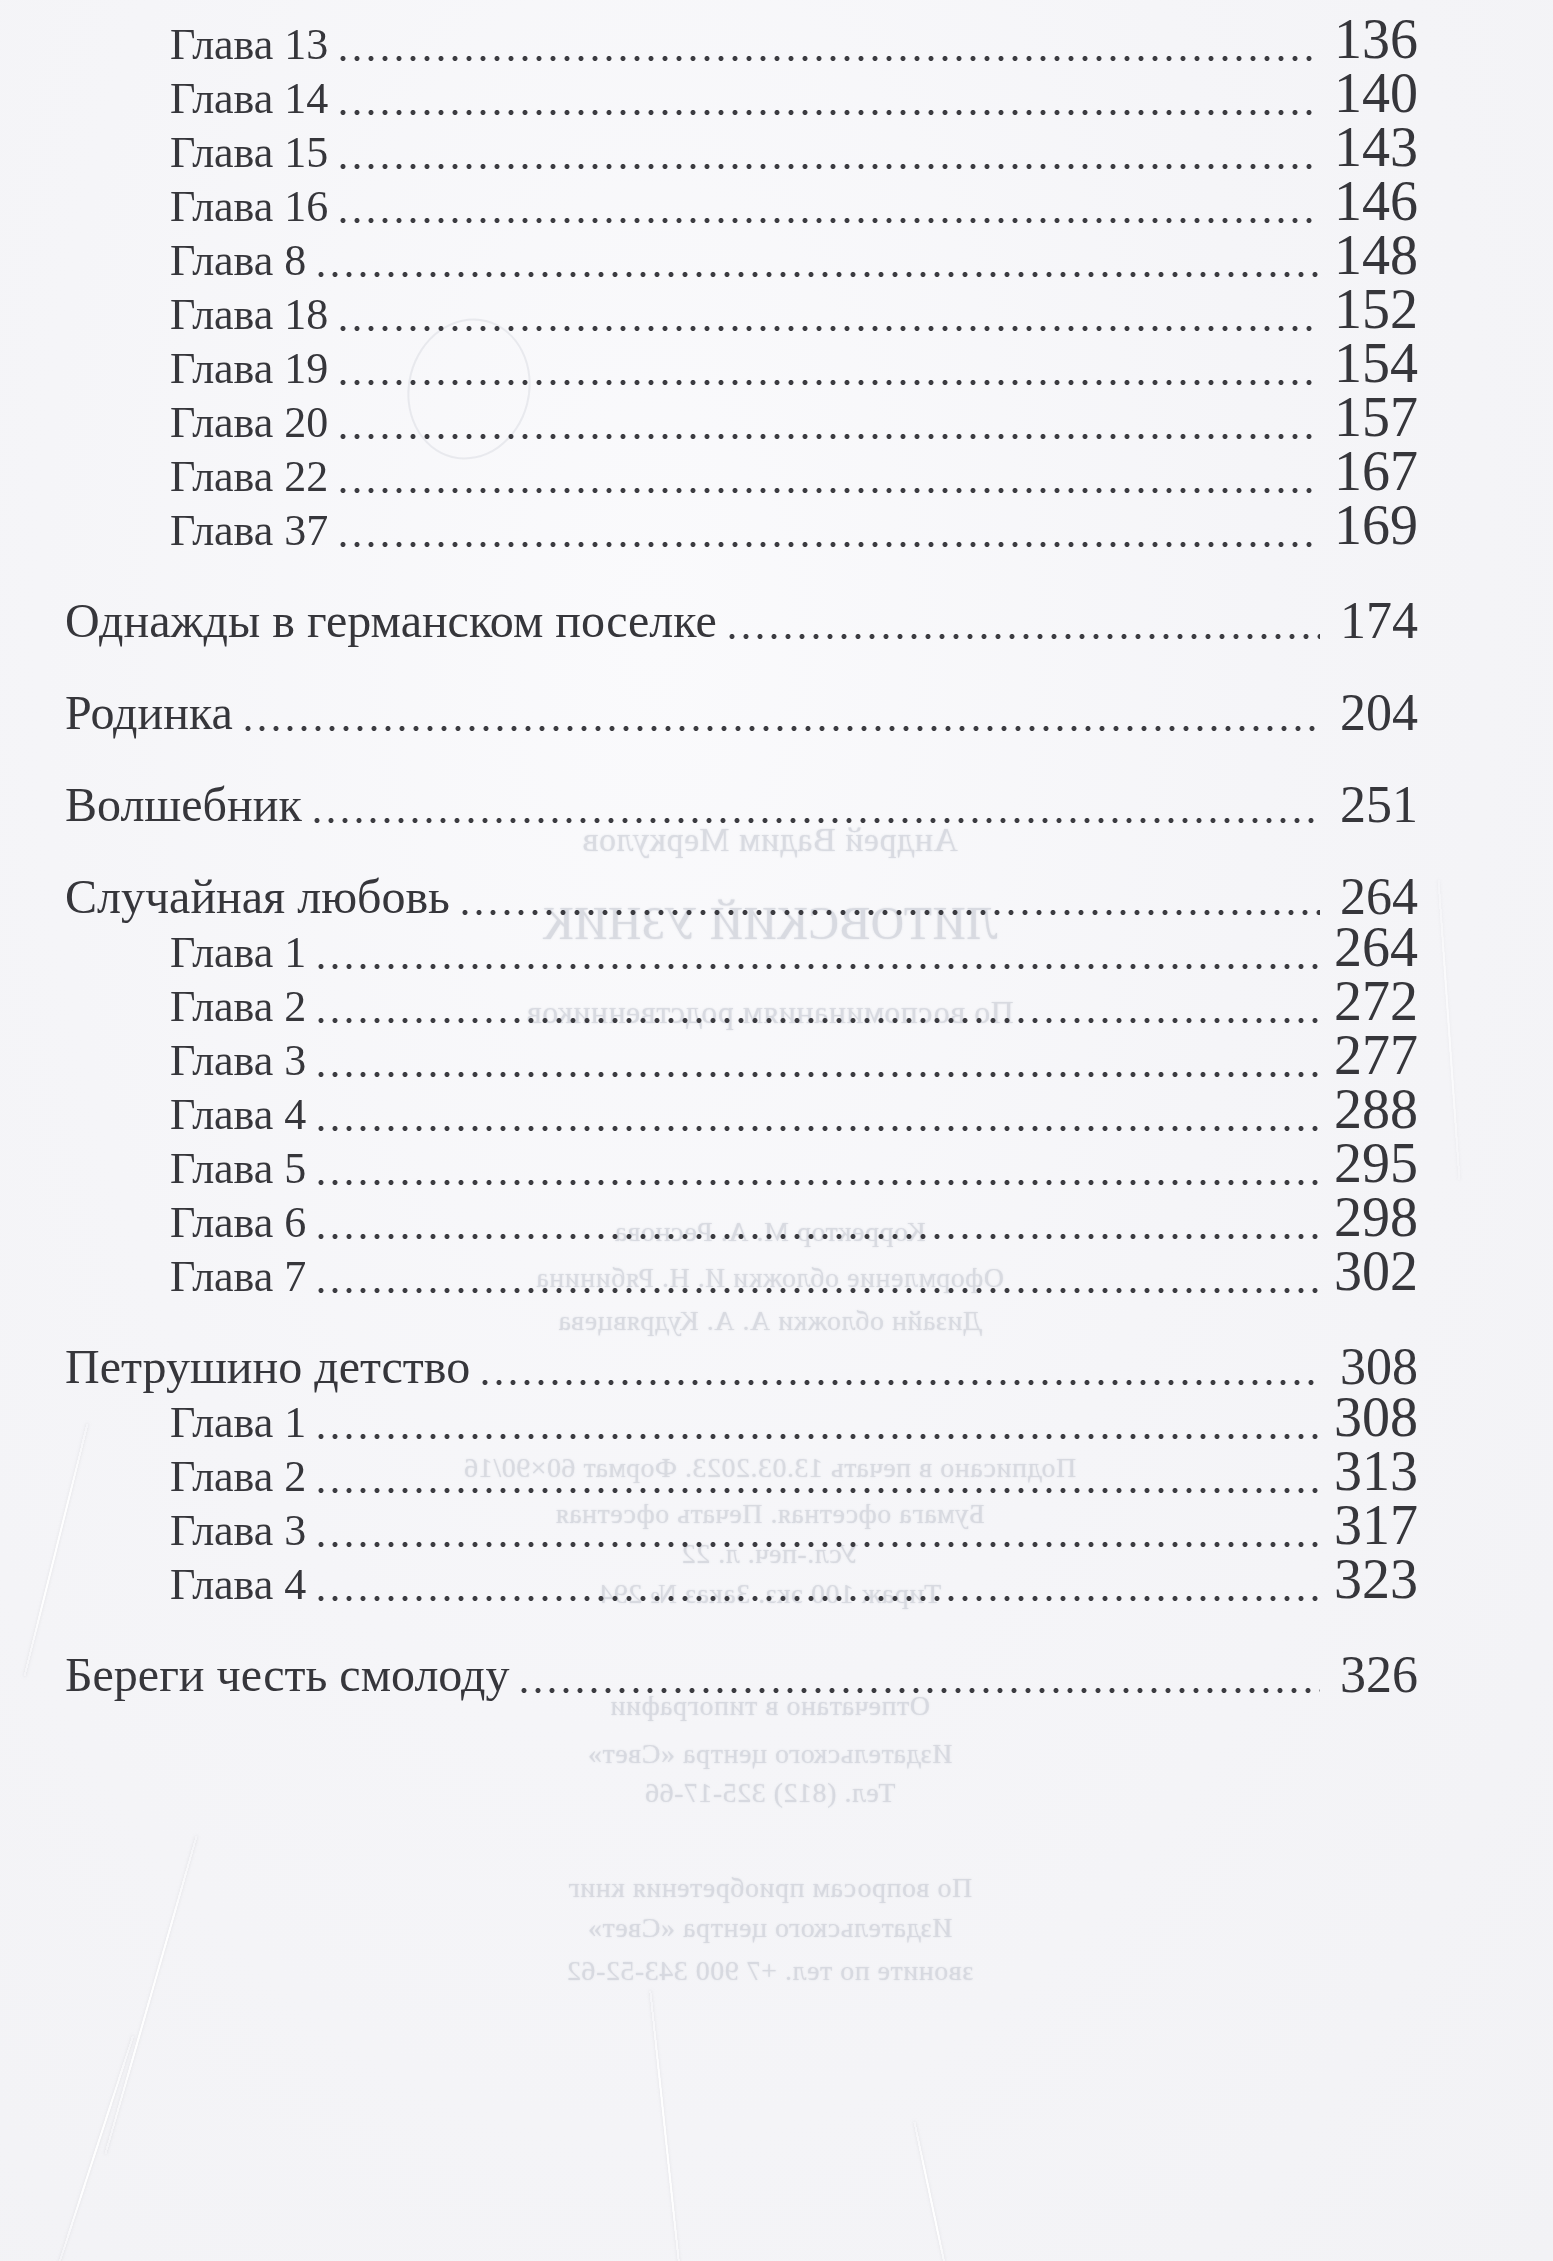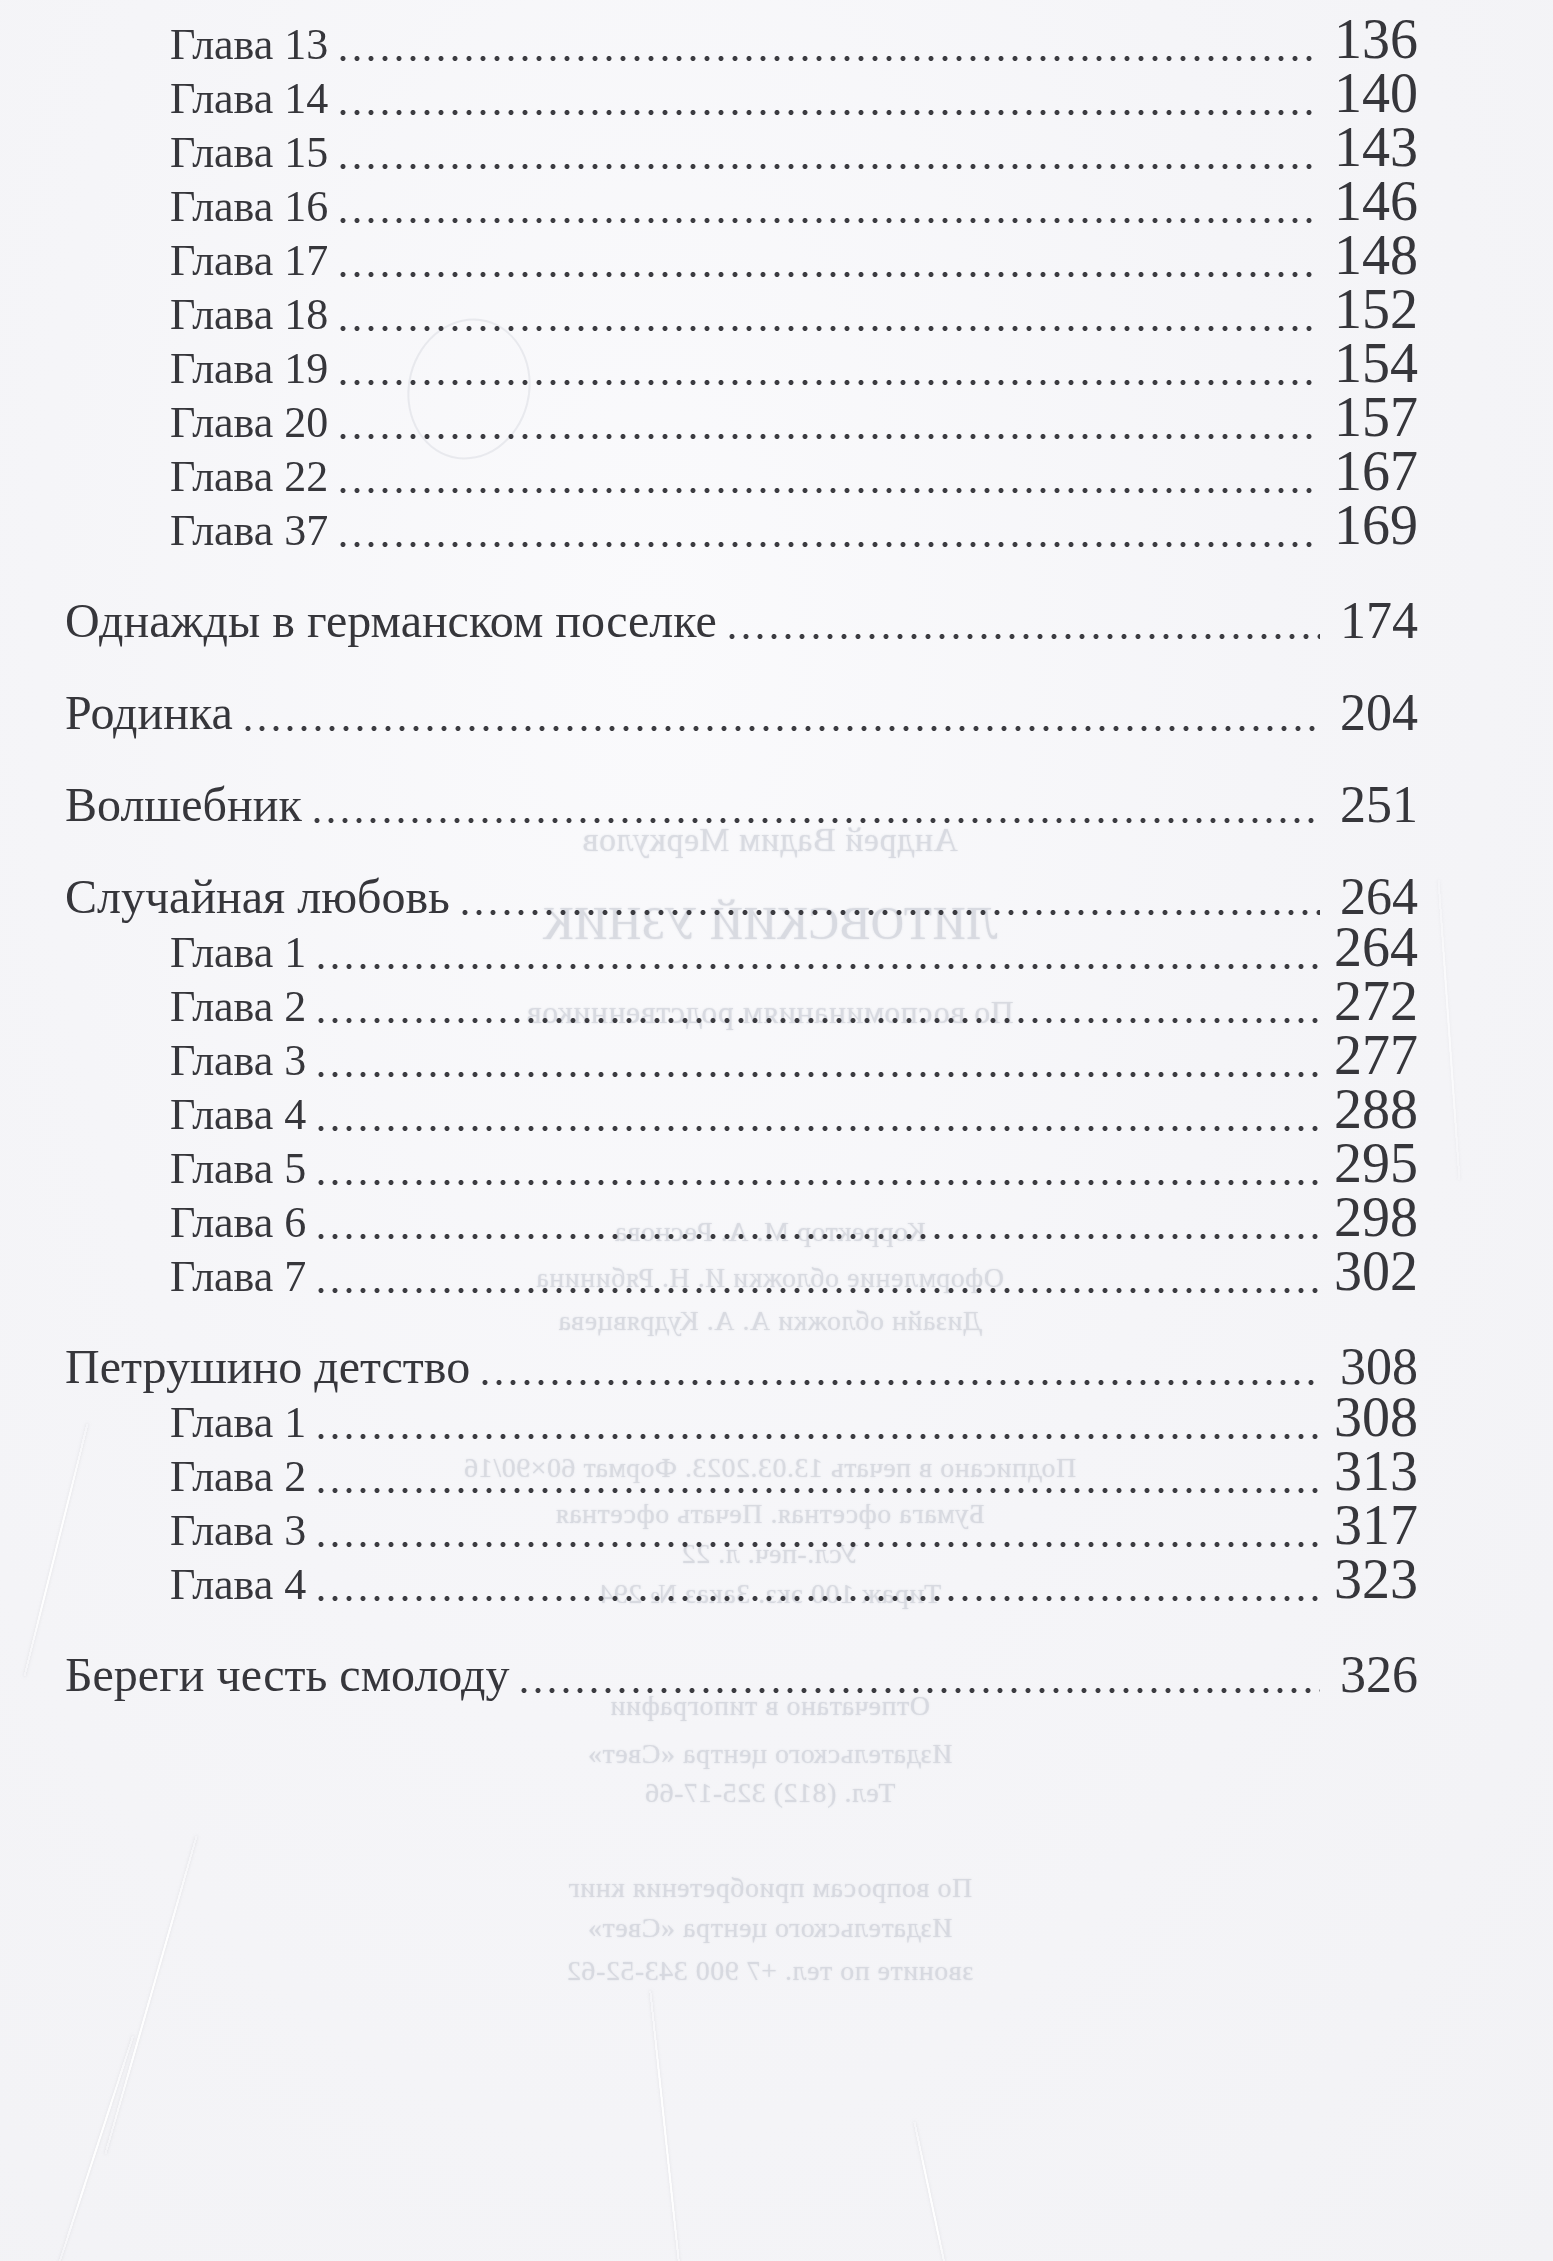--- a/index.html
+++ b/index.html
@@ -119,21 +119,21 @@
     <span class="page-num">143</span>
   </div>
 
   <div class="row lvl1">
     <span class="label">Глава 16</span>
     <span class="dots"></span>
     <span class="page-num">146</span>
   </div>
 
   <div class="row lvl1">
-    <span class="label">Глава 17</span>
+    <span class="label">Глава 8</span>
     <span class="dots"></span>
     <span class="page-num">148</span>
   </div>
 
   <div class="row lvl1">
     <span class="label">Глава 18</span>
     <span class="dots"></span>
     <span class="page-num">152</span>
   </div>
 

